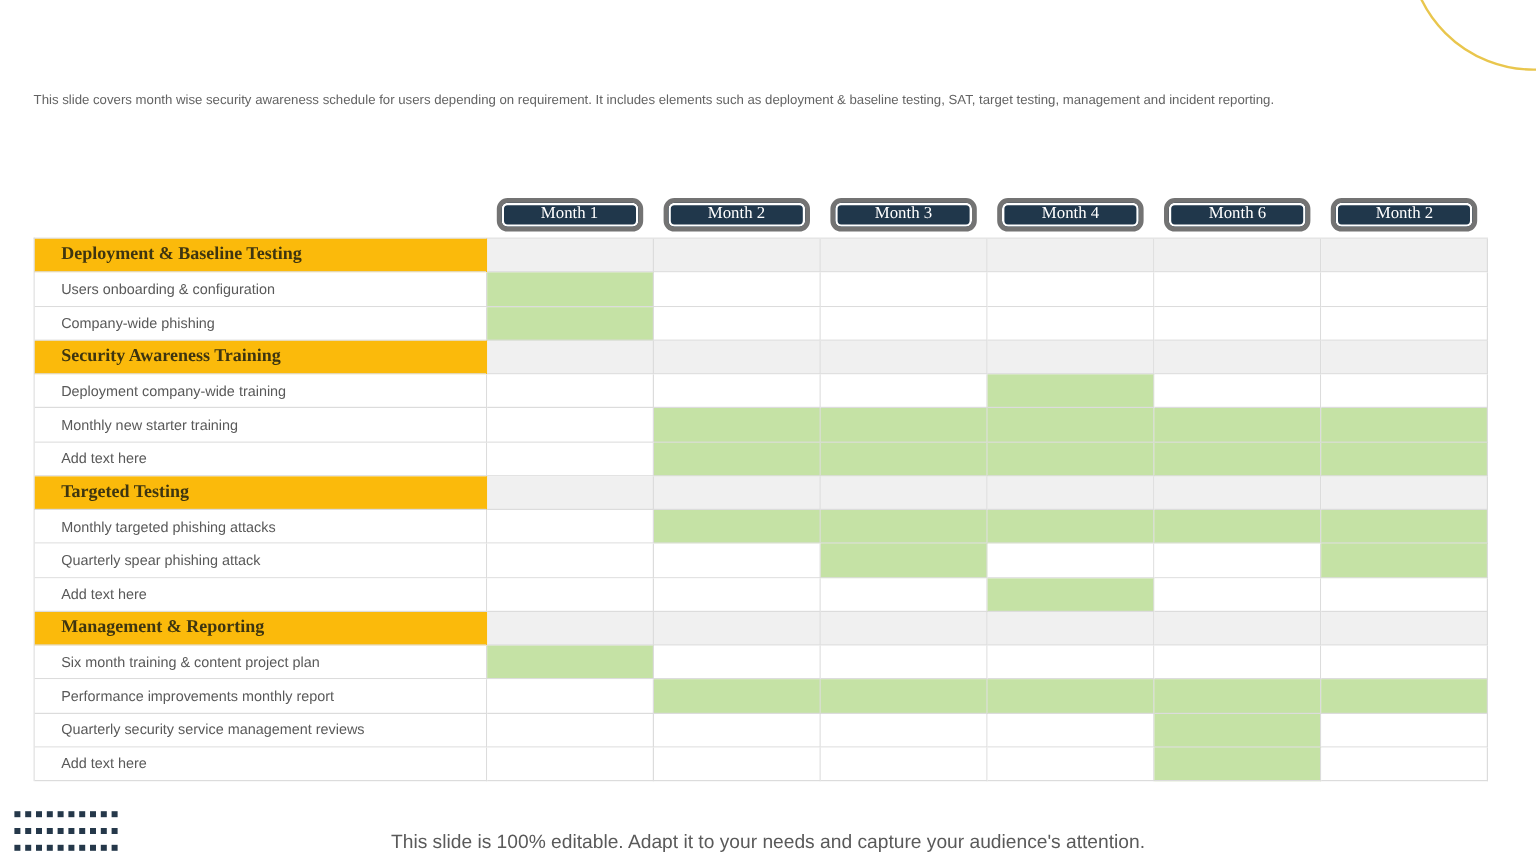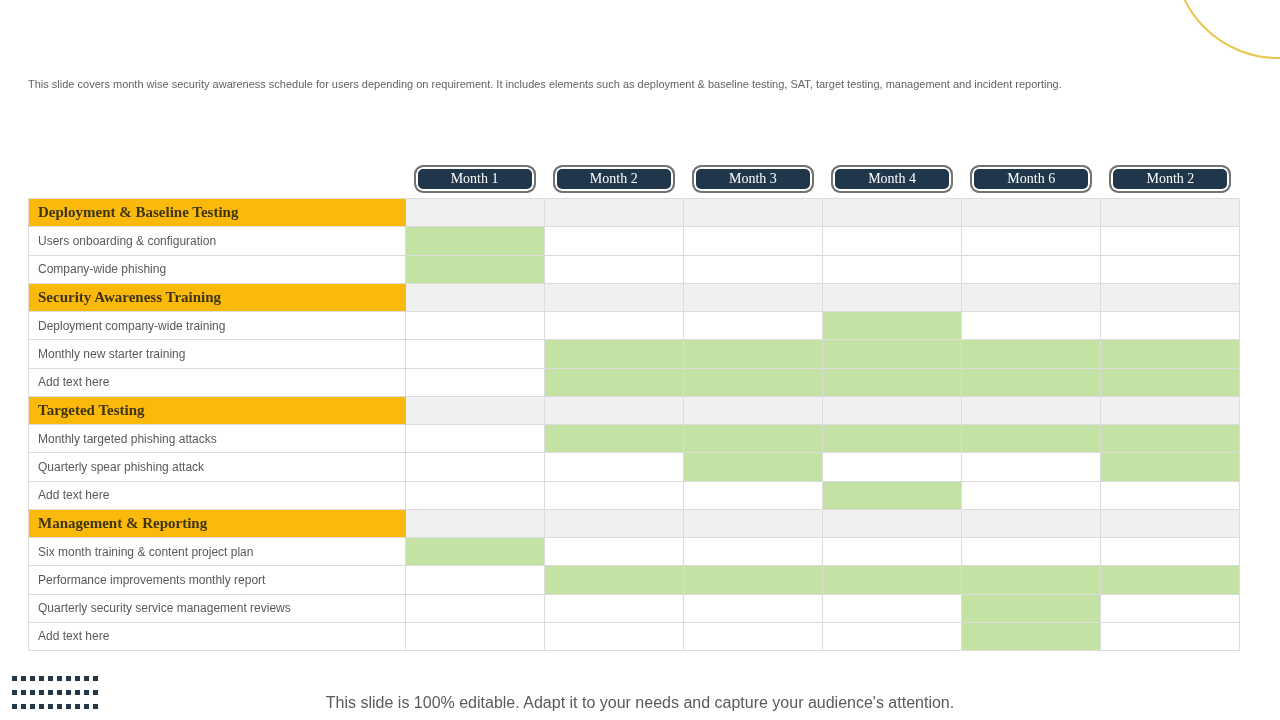--- a/index.html
+++ b/index.html
@@ -49,21 +49,21 @@
     width: 835px;
     height: 29px;
     display: grid;
     grid-template-columns: repeat(6, 1fr);
   }
   .month-btn-wrap { display: flex; justify-content: center; align-items: center; }
   .month-btn {
     width: 122px;
     height: 28px;
     background: #20374b;
-    border: 2px solid #737373;
+    border: 4px solid #737373;
     border-radius: 9px;
     box-shadow: inset 0 0 0 2px #ffffff;
     color: #ffffff;
     font-family: "Liberation Serif", serif;
     font-size: 14px;
     display: flex;
     align-items: center;
     justify-content: center;
   }
 
@@ -80,21 +80,21 @@
     border-left: 1px solid #dcdcdc;
   }
   .cell {
     border-right: 1px solid #dcdcdc;
     border-bottom: 1px solid #dcdcdc;
     background: #ffffff;
   }
   .cell.label {
     display: flex;
     align-items: center;
-    padding-left: 9px;
+    padding-left: 22px;
     font-size: 12px;
     color: #595959;
   }
   .row-section .cell { background: #f0f0f0; }
   .row-section .cell.label {
     background: #fbba0b;
     border-right-color: #fbba0b;
     font-family: "Liberation Serif", serif;
     font-weight: 700;
     font-size: 15px;

